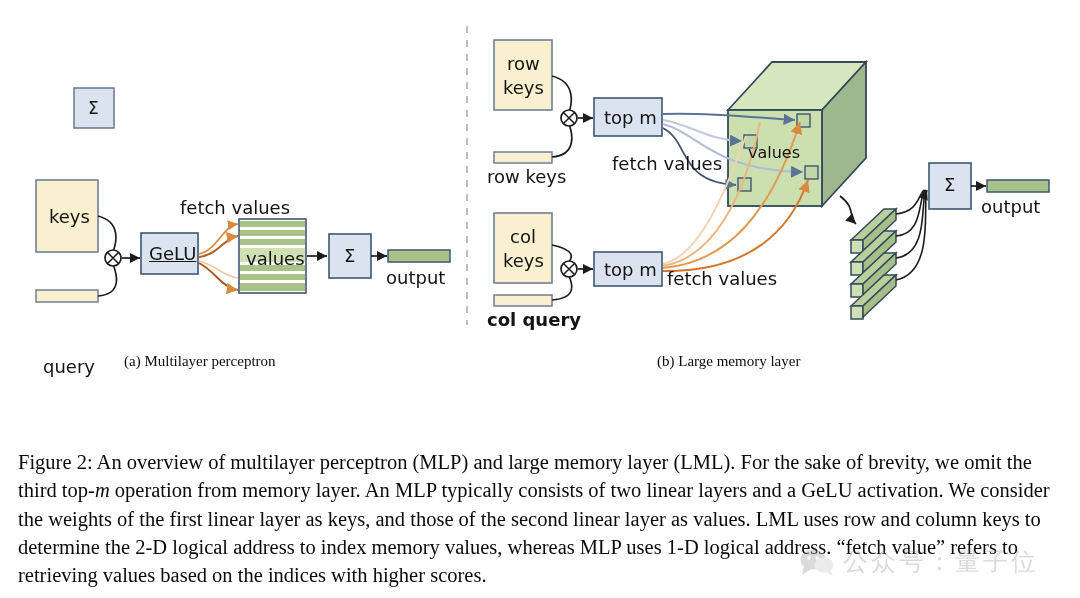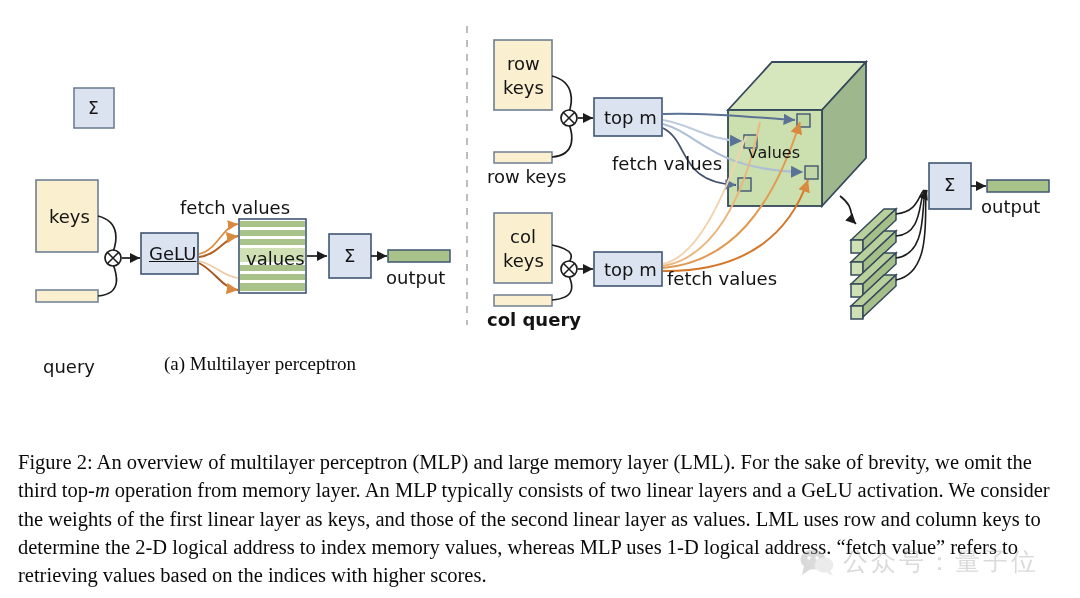--- a/index.html
+++ b/index.html
@@ -8,21 +8,21 @@
   #root{position:relative;width:1080px;height:598px;background:#fff;}
 
   .fig{position:absolute;left:0;top:0;width:1080px;height:400px;}
   svg.board{position:absolute;left:0;top:0;width:1080px;height:400px;overflow:visible;}
 
   .lbl{position:absolute;font-family:"DejaVu Sans",sans-serif;
        font-size:18px;color:#141414;white-space:nowrap;line-height:1;}
   .lbl.box{font-size:15px;}
 
   .subcap{position:absolute;font-family:"Liberation Serif",serif;
-          font-size:19px;color:#0b0b0b;white-space:nowrap;margin-left:40px;}
+          font-size:15px;color:#0b0b0b;white-space:nowrap;}
 
   .caption{position:absolute;left:18px;top:408px;width:1046px;
            font-family:"Liberation Serif",serif;font-size:20.5px;
            line-height:1.38;color:#0a0a0a;text-align:left;margin-top:40px;}
   .caption .it{font-style:italic;}
 
   .wm{position:absolute;left:800px;top:545px;display:flex;align-items:center;
       gap:9px;opacity:.36;pointer-events:none;}
   .wm-txt{font-family:"DejaVu Sans",sans-serif;font-size:25px;color:#9a9a9a;
           letter-spacing:3px;white-space:nowrap;}
@@ -176,20 +176,21 @@
     <div class="lbl" style="left:487px;top:311px;font-weight:bold;">col query</div>
     <div class="lbl" style="left:604px;top:261px;">top m</div>
 
     <div class="lbl" style="left:612px;top:155px;">fetch values</div>
     <div class="lbl" style="left:667px;top:270px;">fetch values</div>
     <div class="lbl" style="left:748px;top:145px;font-size:16px;">values</div>
     <div class="lbl box" style="left:944px;top:176px;font-size:18px;">Σ</div>
     <div class="lbl" style="left:981px;top:198px;">output</div>
 
     <div class="subcap" style="left:124px;top:353px;">(a) Multilayer perceptron</div>
+    <div class="subcap" style="left:657px;top:353px;">(b) Large memory layer</div>
   </div>
 
   <div class="caption">
     <span>Figure 2:</span><span> An overview of multilayer perceptron (MLP) and large memory layer (LML). For the sake of brevity, we omit the third top-</span><span class="it">m</span><span> operation from memory layer. An MLP typically consists of two linear layers and a GeLU activation. We consider the weights of the first linear layer as keys, and those of the second linear layer as values. LML uses row and column keys to determine the 2-D logical address to index memory values, whereas MLP uses 1-D logical address. “fetch value” refers to retrieving values based on the indices with higher scores.</span>
   </div>
 
   <div class="wm">
     <svg width="34" height="28" viewBox="0 0 34 28">
       <ellipse cx="13" cy="11.5" rx="12.5" ry="10" fill="#9a9a9a"></ellipse>
       <polygon points="4,18 2,27 11,21" fill="#9a9a9a"></polygon>

